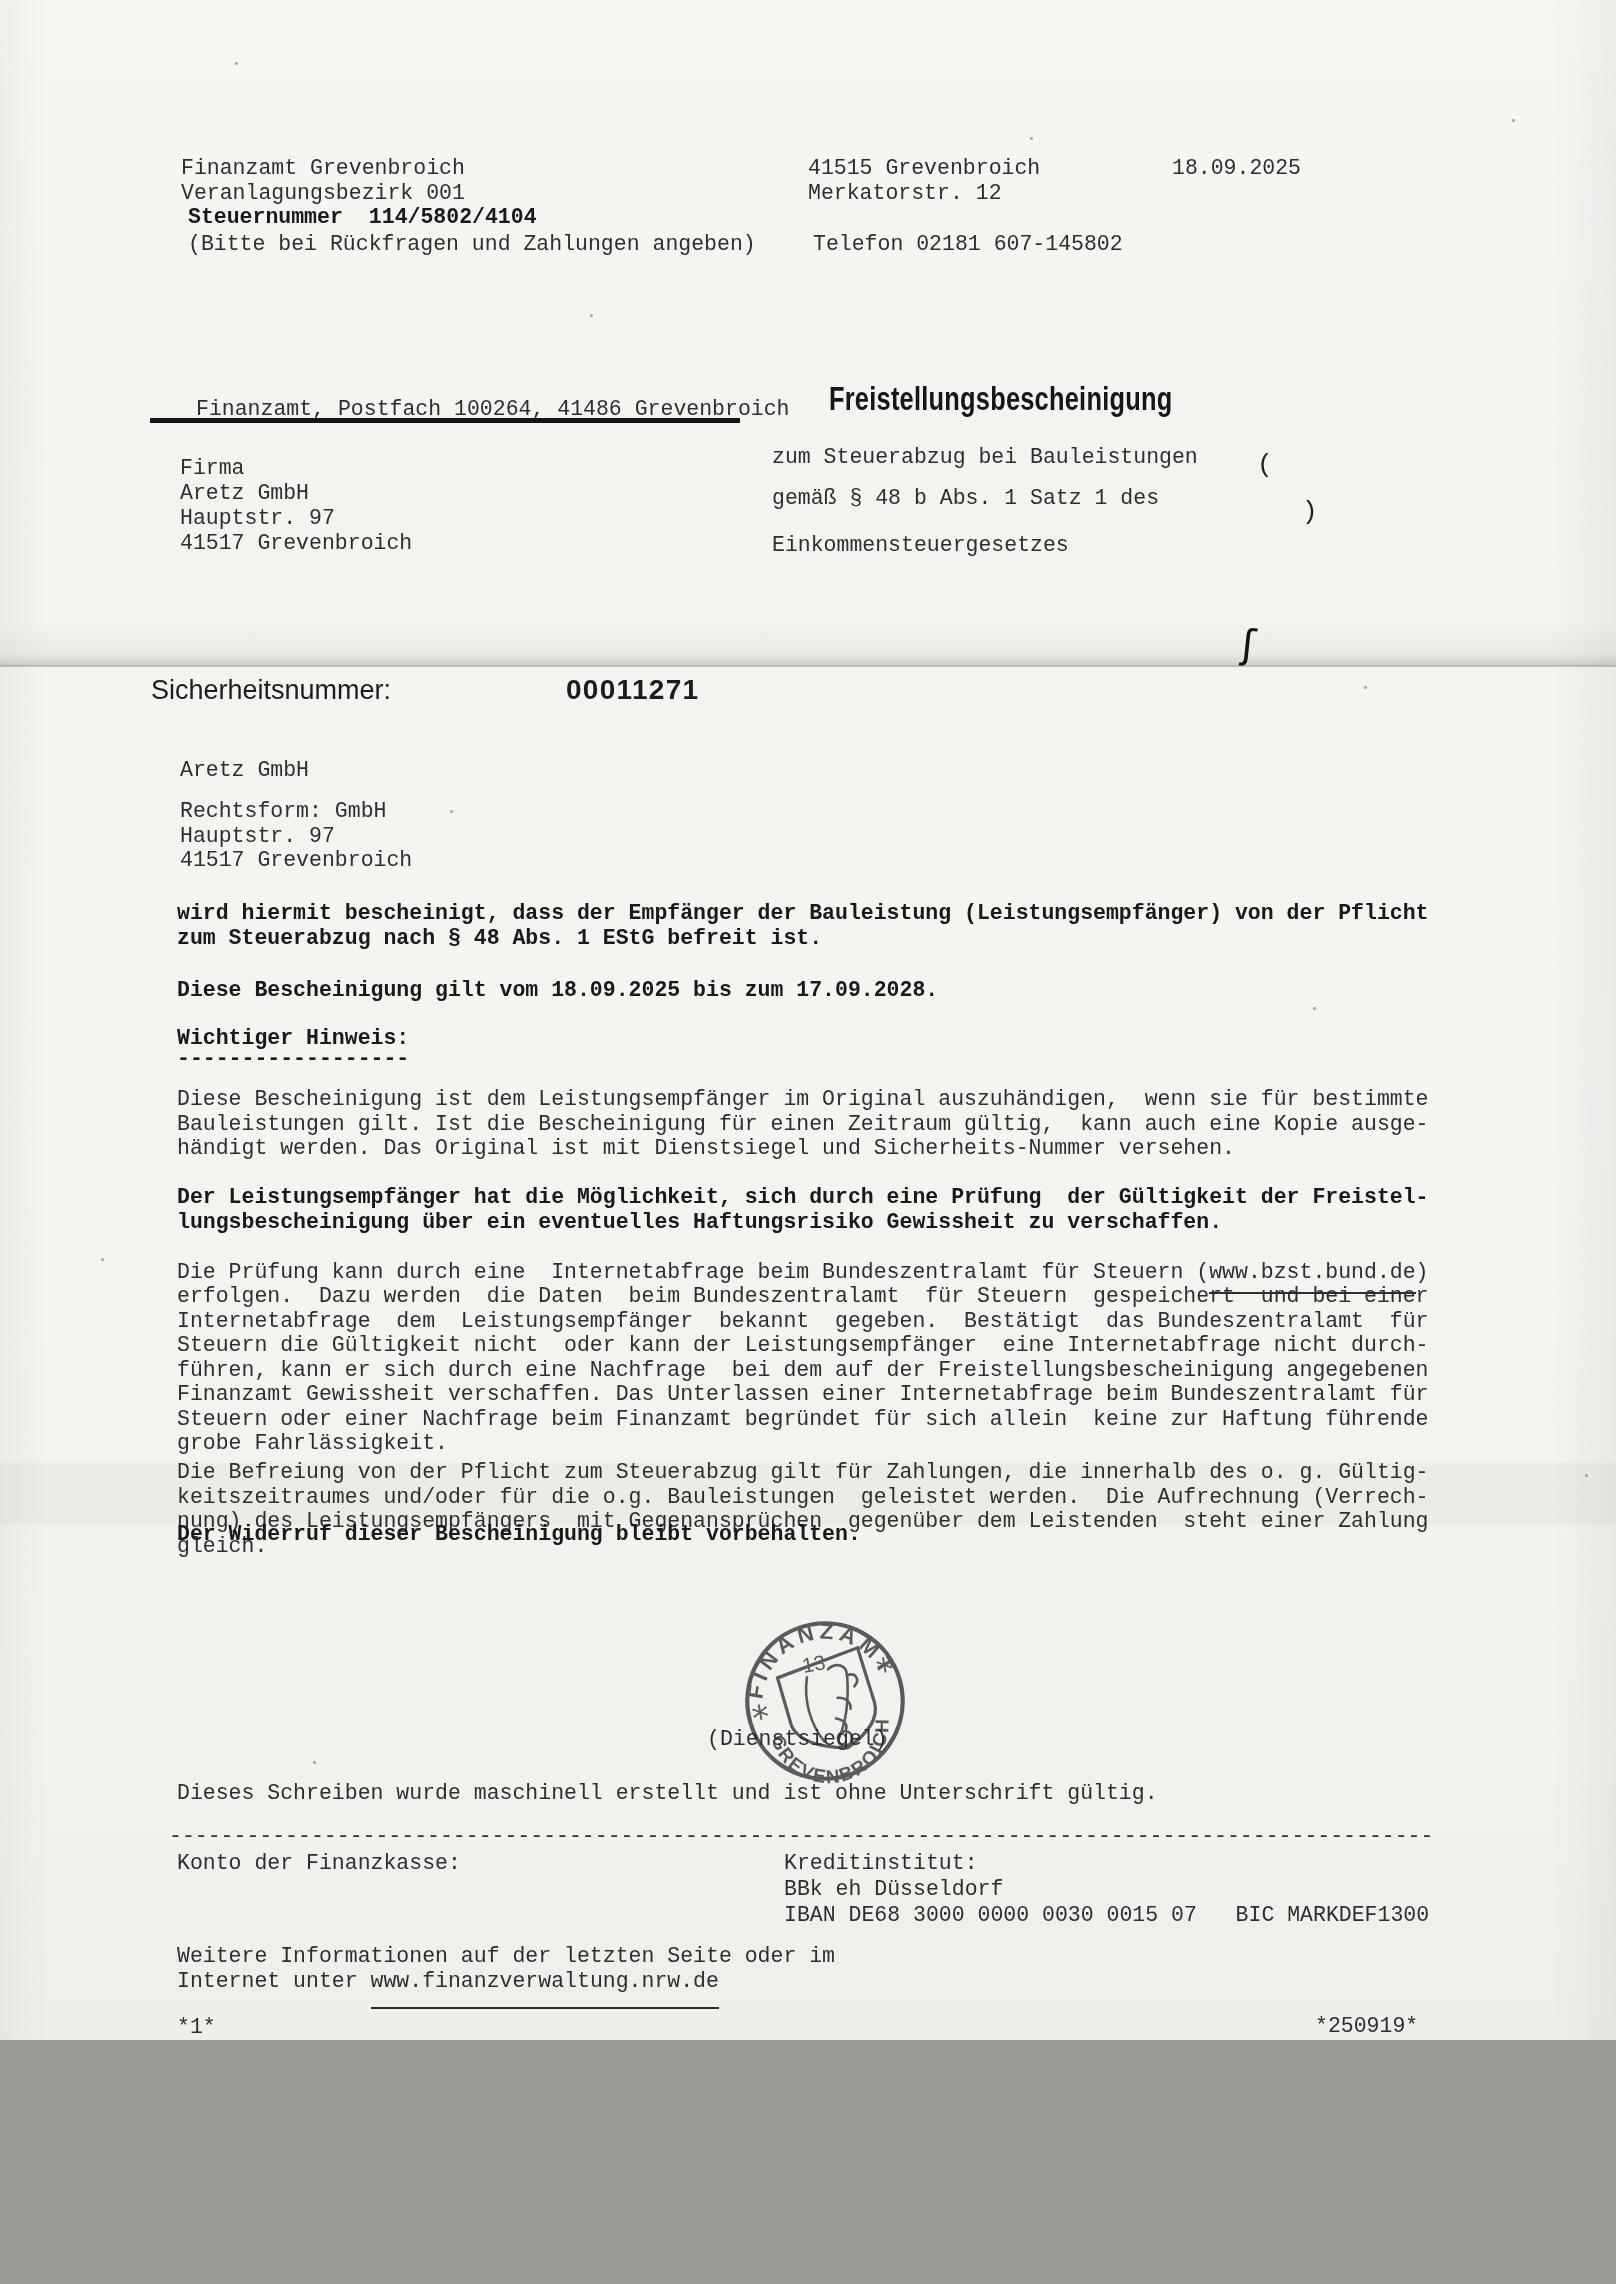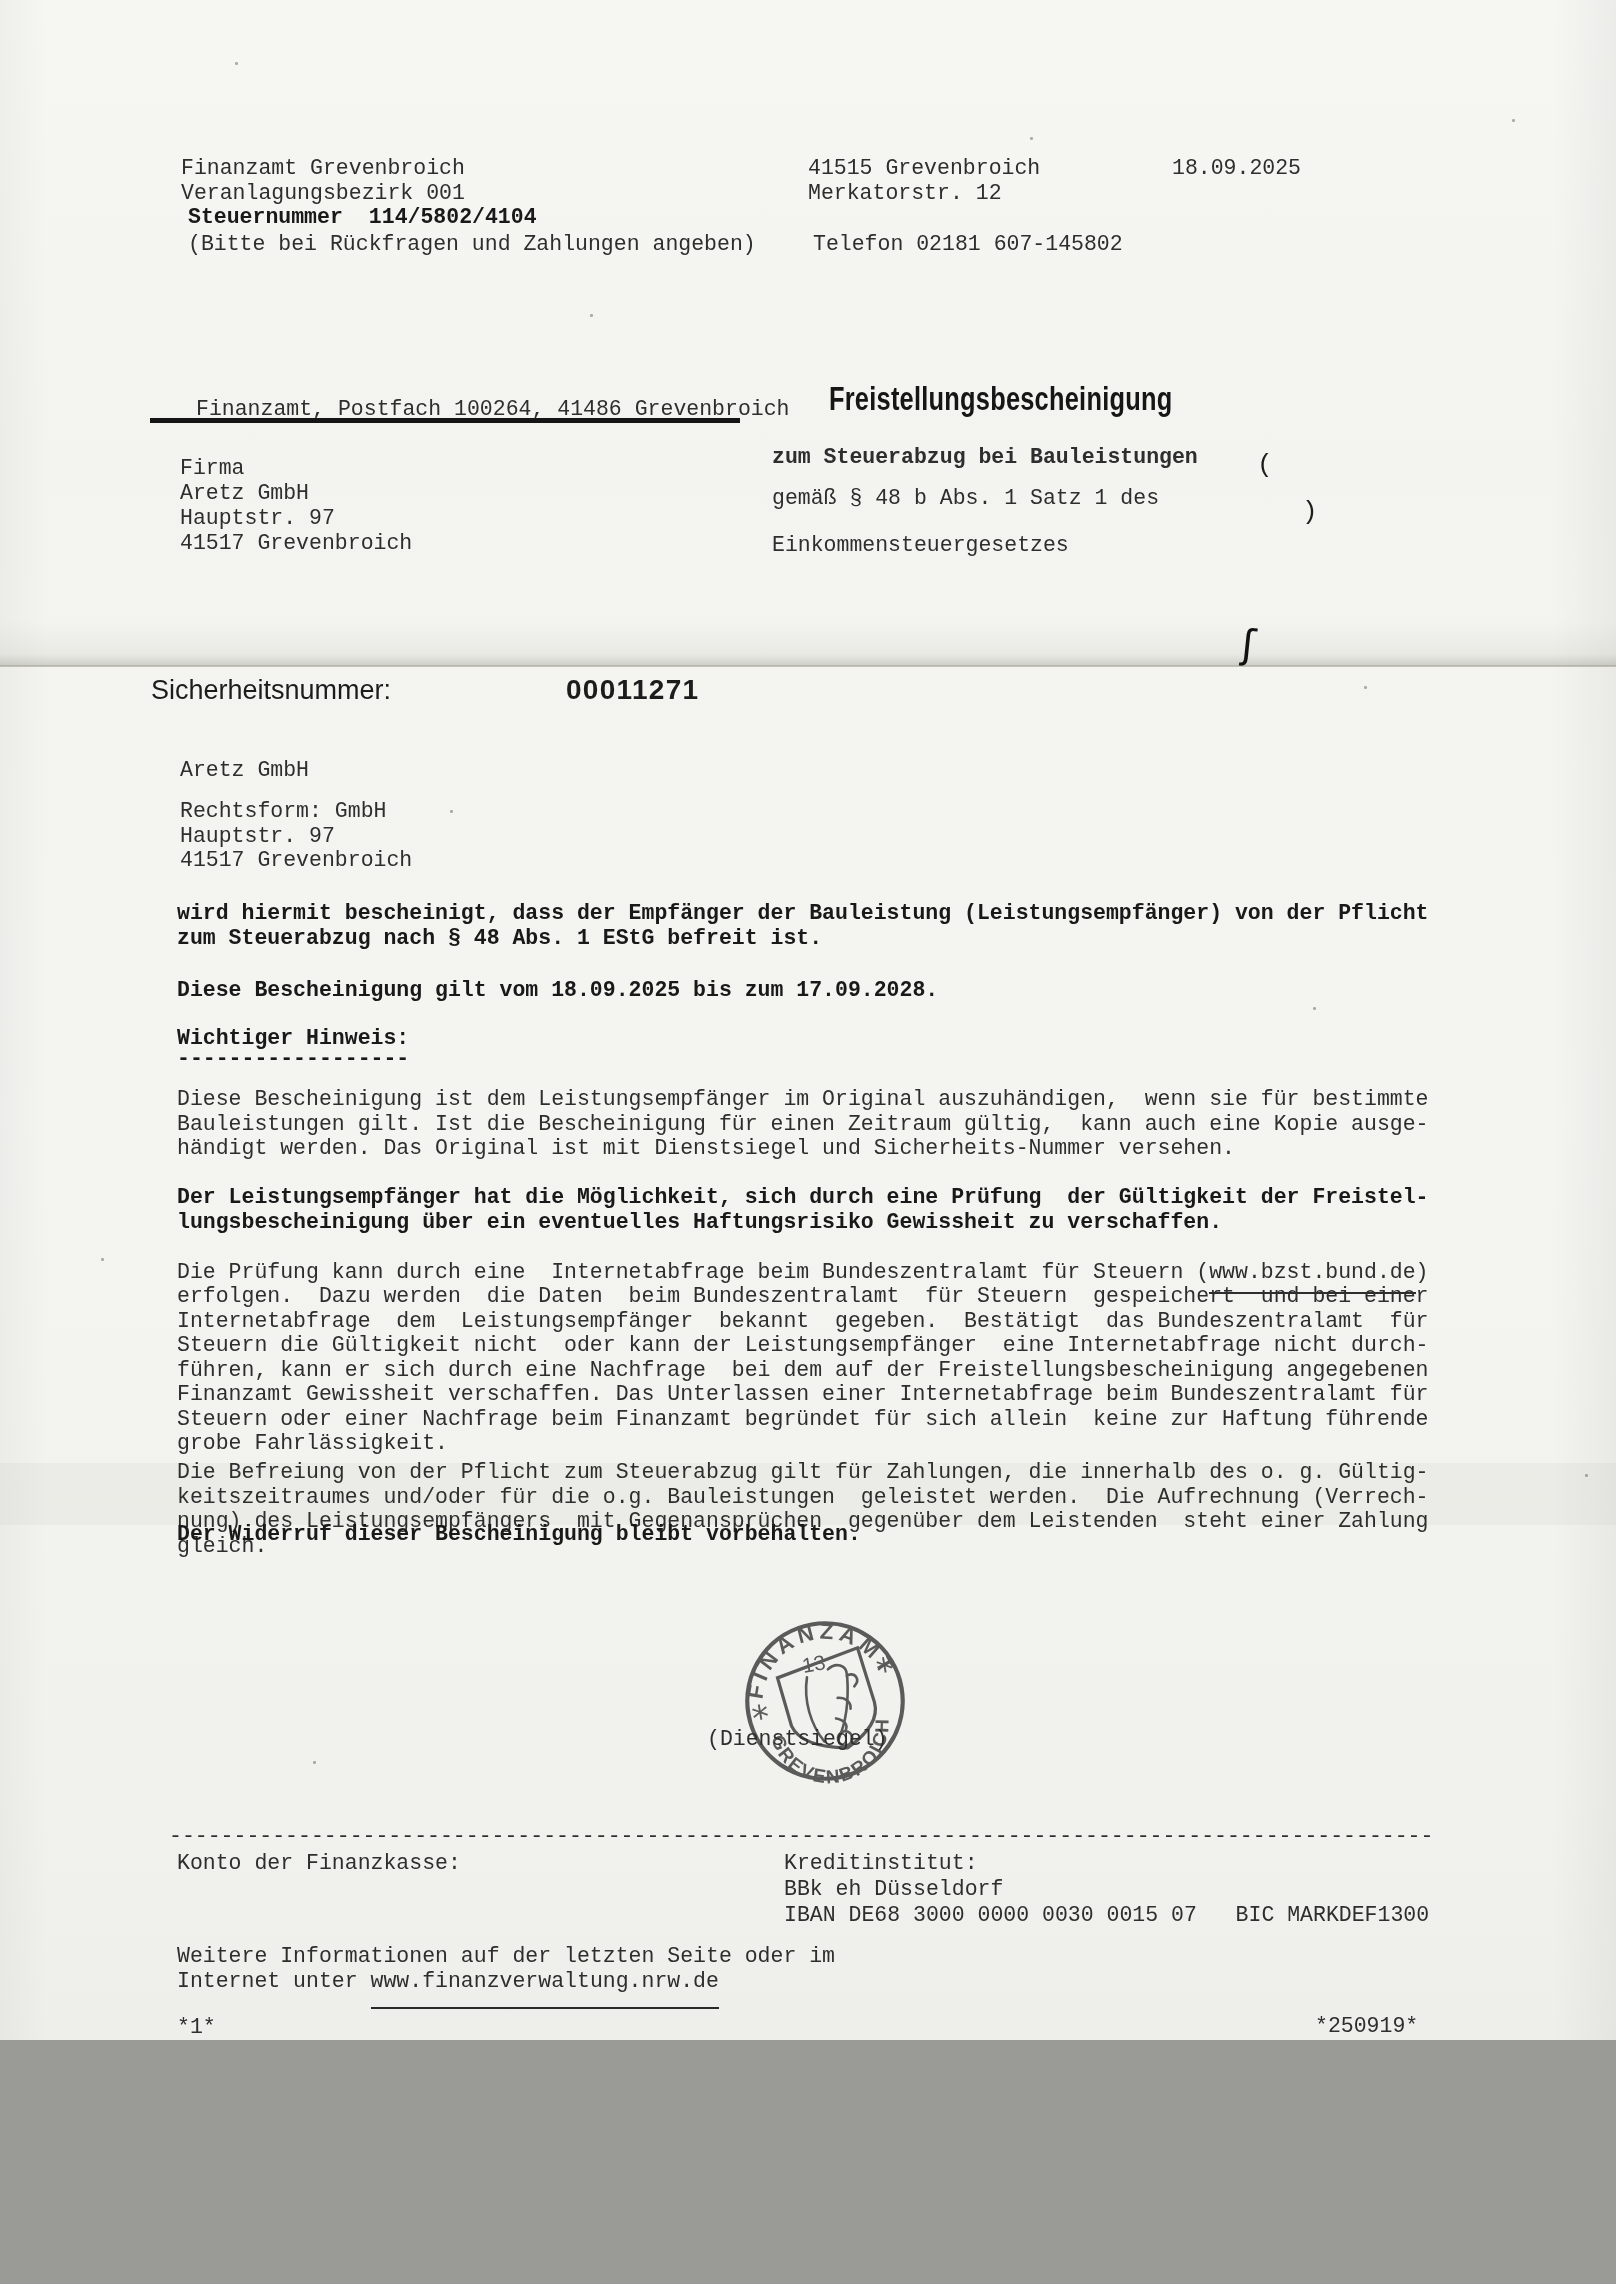--- a/index.html
+++ b/index.html
@@ -48,21 +48,21 @@
   <div class="abs mono" style="left:808px;top:181px;">Merkatorstr. 12</div>
   <div class="abs mono" style="left:813px;top:232px;">Telefon 02181 607-145802</div>
   <div class="abs mono" style="left:1172px;top:156px;">18.09.2025</div>
 
   <div class="abs mono" style="left:196px;top:369px;margin-top:28px;">Finanzamt, Postfach 100264, 41486 Grevenbroich</div>
   <div class="abs rule" style="left:150px;top:418px;width:590px;height:5.2px;"></div>
 
   <div class="abs" style="left:829px;top:380px;">
     <span class="title sans">Freistellungsbescheinigung</span>
   </div>
-  <div class="abs mono" style="left:772px;top:445px;font-weight:bold;">zum Steuerabzug bei Bauleistungen</div>
+  <div class="abs mono" style="left:772px;top:445px;">zum Steuerabzug bei Bauleistungen</div>
   <div class="abs mono" style="left:772px;top:486px;">gemäß § 48 b Abs. 1 Satz 1 des</div>
   <div class="abs mono" style="left:772px;top:533px;">Einkommensteuergesetzes</div>
 
   <div class="abs mono pre" style="left:180px;top:456px;line-height:25px;">Firma
 Aretz GmbH
 Hauptstr. 97
 41517 Grevenbroich</div>
 
   <div class="abs fold1"></div>
   <div class="abs foldline"></div>
@@ -131,20 +131,21 @@
           <path d="M 212,142 C 206,176 196,206 176,232"></path>
           <path d="M 190,170 C 201,172 209,181 205,191"></path>
           <path d="M 180,200 C 191,205 196,213 190,221"></path>
           <circle cx="186" cy="233" r="11"></circle>
         </g>
       </g>
     </g>
   </svg>
   <div class="abs mono caption" style="left:707px;top:1727px;">(Dienstsiegel)</div>
 
+  <div class="abs mono" style="left:177px;top:1781px;">Dieses Schreiben wurde maschinell erstellt und ist ohne Unterschrift gültig.</div>
 
   <div class="abs mono pre" style="left:169px;top:1824px;">--------------------------------------------------------------------------------------------------</div>
   <div class="abs mono" style="left:177px;top:1851px;">Konto der Finanzkasse:</div>
   <div class="abs mono" style="left:784px;top:1851px;">Kreditinstitut:</div>
   <div class="abs mono" style="left:784px;top:1877px;">BBk eh Düsseldorf</div>
   <div class="abs mono pre" style="left:784px;top:1903px;">IBAN DE68 3000 0000 0030 0015 07   BIC MARKDEF1300</div>
 
   <div class="abs mono" style="left:177px;top:1944px;">Weitere Informationen auf der letzten Seite oder im</div>
   <div class="abs mono pre" style="left:177px;top:1969px;"><span>Internet unter </span><span class="link2">www.finanzverwaltung.nrw.de</span></div>
   <div class="abs mono" style="left:177px;top:2015px;">*1*</div>

